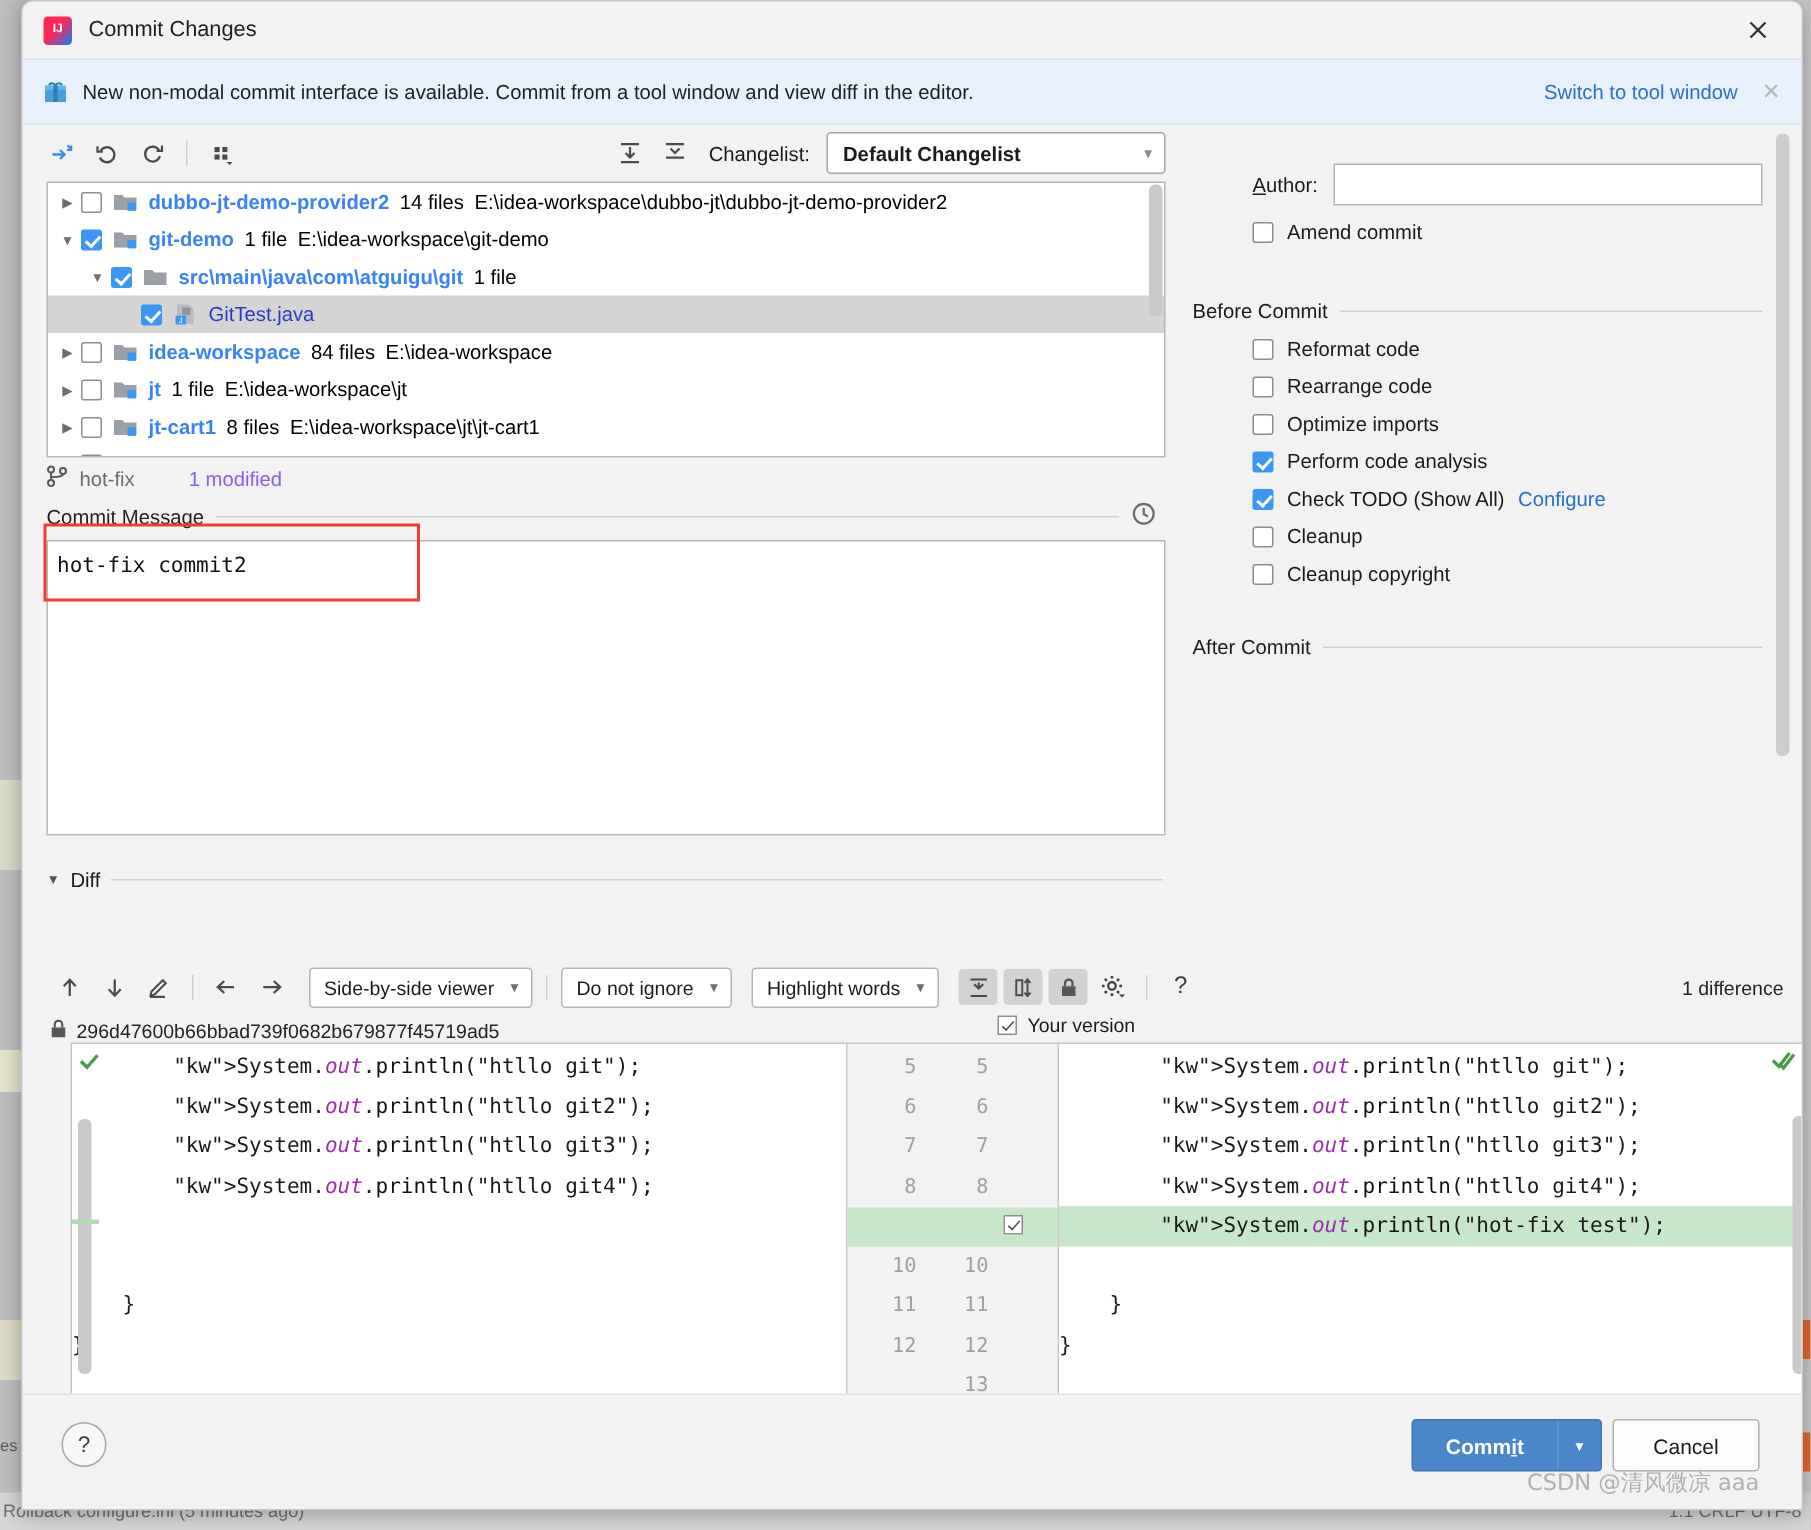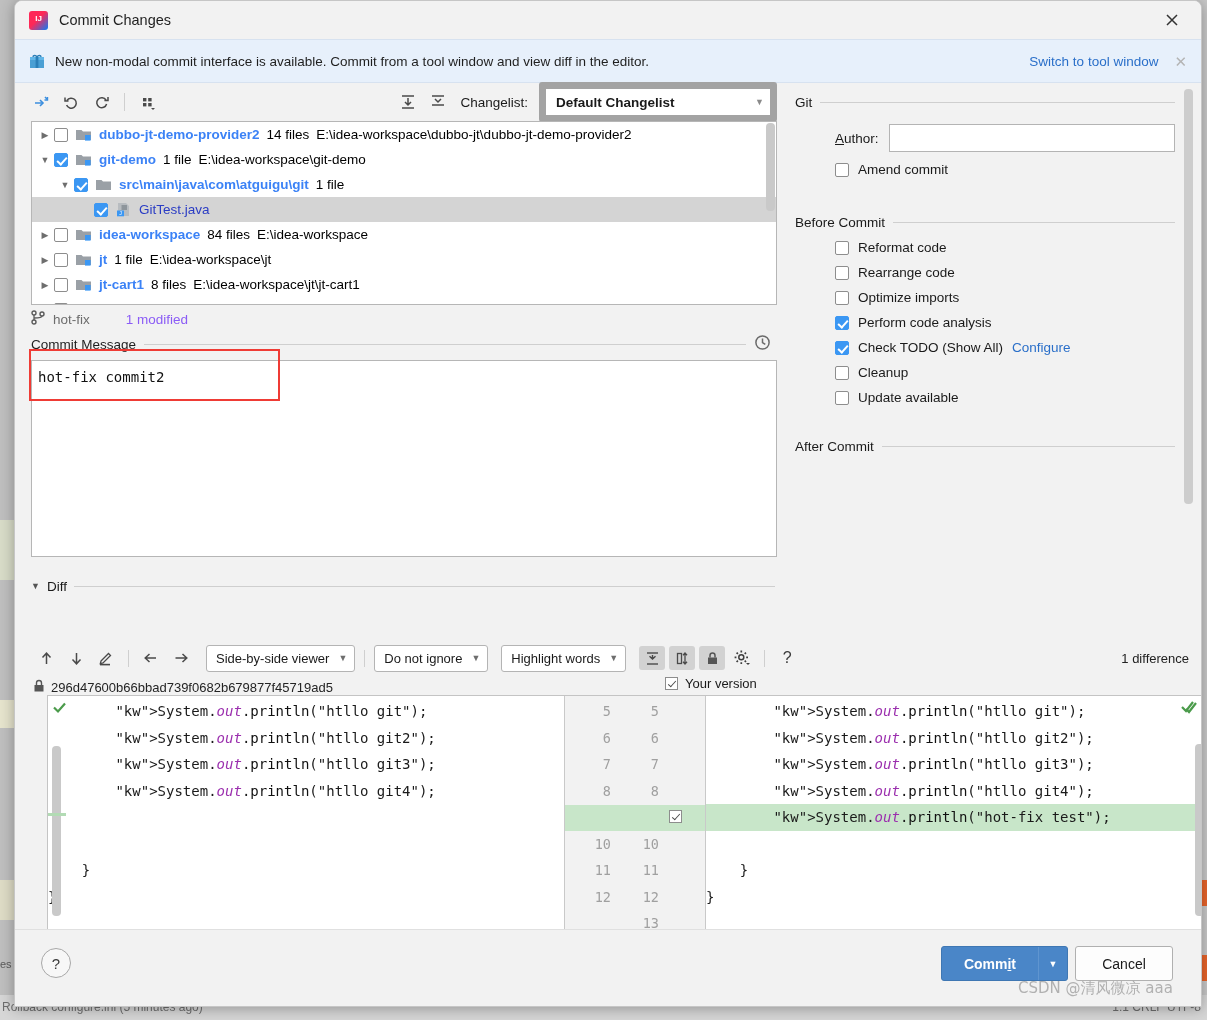--- a/index.html
+++ b/index.html
@@ -43,21 +43,21 @@
   .body{display:flex;height:848px;}
   .left{width:772px;position:relative;}
   .right{flex:1;position:relative;border-left:0px solid #ddd;}
 
   
   .toolbar{height:38px;display:flex;align-items:center;padding:0 10px 0 12px;gap:2px;}
   .tb-btn{width:28px;height:26px;display:flex;align-items:center;justify-content:center;cursor:pointer;border-radius:3px;}
   .tb-sep{width:1px;height:18px;background:#cfcfcf;margin:0 7px;}
   .tb-spacer{flex:1;}
   .cl-label{font-size:13.5px;margin:0 9px 0 6px;}
-  .combo{height:26px;border:7px solid #a3a3a3;background:#fff;border-radius:3px;display:flex;align-items:center;
+  .combo{height:26px;border:1px solid #a3a3a3;background:#fff;border-radius:3px;display:flex;align-items:center;
          padding:0 6px 0 10px;cursor:pointer;}
   .combo .val{font-size:13.5px;font-weight:bold;}
   .combo .arrow{margin-left:auto;padding-left:10px;color:#8a8a8a;font-size:9px;}
   #changelist-combo{width:208px;}
 
   
   .tree-wrap{margin:0 10px 0 16px;border:1px solid #b6b6b6;background:#fff;height:182px;position:relative;overflow:hidden;}
   .tree{position:relative;}
   .row{height:25px;display:flex;align-items:center;padding-left:4px;white-space:nowrap;font-size:13.5px;}
   .row.sel{background:#d4d4d4;}
@@ -374,24 +374,20 @@
         <span class="tri">▼</span>
         <span class="lbl">Diff</span>
         <span class="line"></span>
       </div>
 
     </div>
 
     <div class="right">
       <div class="rpanel">
 
-        <div class="grp">
-          <span class="lbl">Git</span>
-          <span class="line"></span>
-        </div>
 
         <div class="fieldrow">
           <span class="lab"><u>A</u>uthor:</span>
           <input class="inp" type="text" value="" style="">
         </div>
 
         <div id="git-checks">
             <div class="chkrow">
               <span class="chk"></span>
               <span>Amend commit</span>
@@ -426,21 +422,21 @@
               <span class="chk on"></span>
               <span>Check TODO (Show All)</span>
               <span class="cfg-link">Configure</span>
             </div>
             <div class="chkrow">
               <span class="chk"></span>
               <span>Cleanup</span>
             </div>
             <div class="chkrow">
               <span class="chk"></span>
-              <span>Update available</span>
+              <span>Cleanup copyright</span>
             </div>
           </div>
 
         <div class="rspace" style="height:34px;"></div>
 
         <div class="grp">
           <span class="lbl">After Commit</span>
           <span class="line"></span>
         </div>
 

